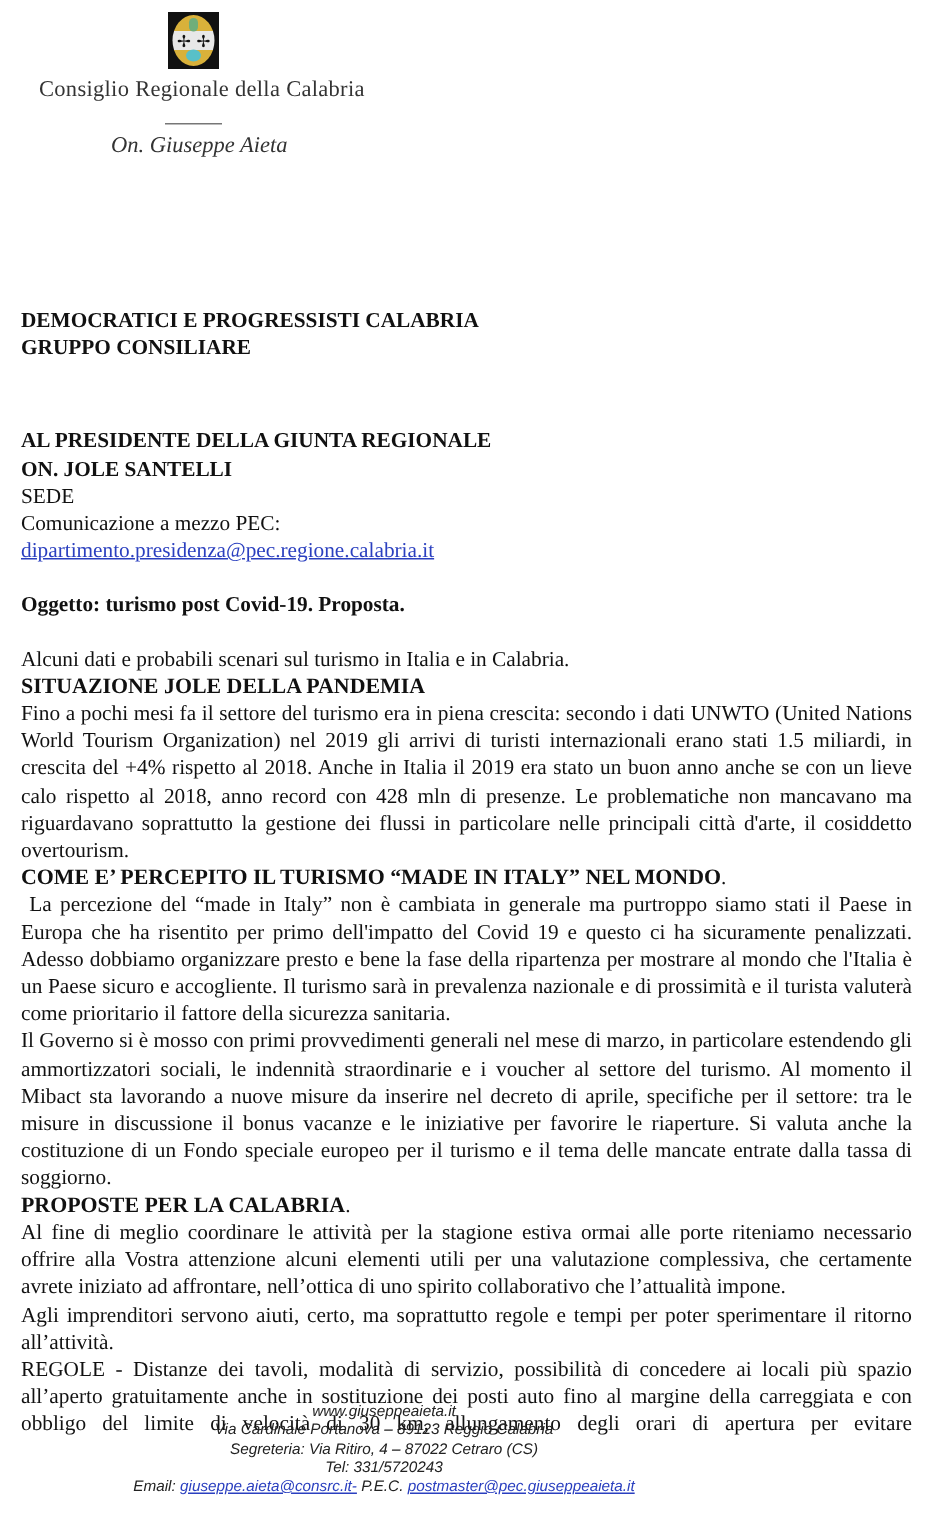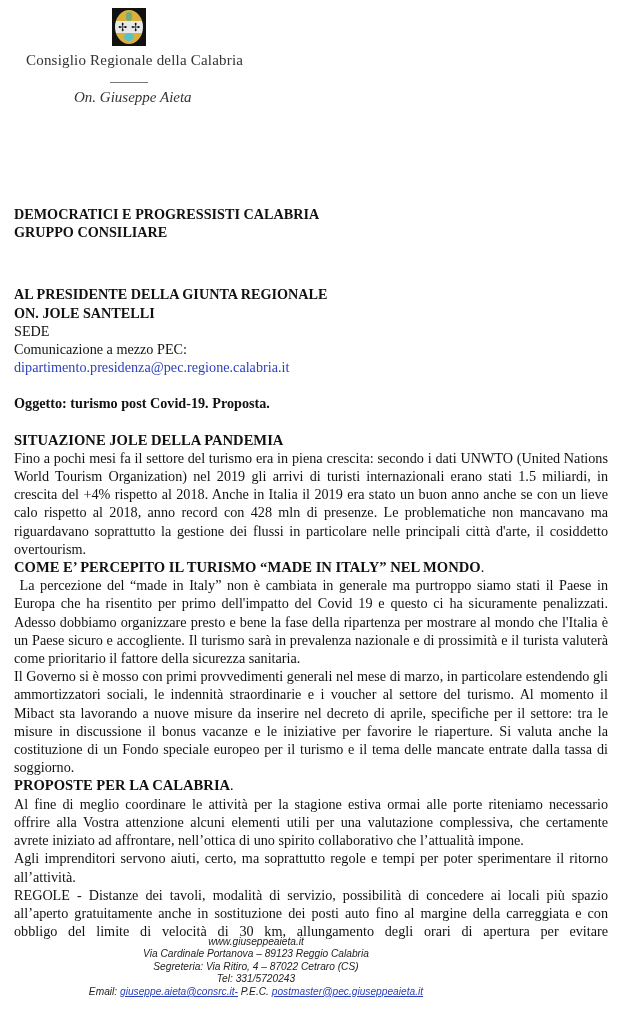--- a/index.html
+++ b/index.html
@@ -16,21 +16,21 @@
   .council { position: absolute; left: 26px; top: 52px; font-family: "Liberation Serif", serif; 
              font-size: 15px; color: #333; letter-spacing: 0.2px; white-space: nowrap; }
   .sep { position: absolute; left: 110px; top: 82px; width: 38px; height: 1px; background: #777; }
   .hon { position: absolute; left: 74px; top: 89px; font-style: italic; font-size: 15px; color: #333; white-space: nowrap; }
 
   .doc { position: absolute; left: 14px; top: 205px; width: 594px; font-size: 14.2px; line-height: 18.2px; }
   .bold { font-weight: bold; }
   .right { text-align: left; }
   .just { text-align: justify; }
   p { margin: 0; } .gap2 { height: 18px; }
-  .link { color: #2a3fbf; }
+  .link { color: #2a3fbf; text-decoration: underline; }
   .section { font-weight: bold; font-size: 14.6px; }
 
   .footer { position: absolute; left: 0; top: 936px; width: 512px; text-align: center;
             font-family: "Liberation Sans", sans-serif; font-style: italic; font-size: 10.2px; line-height: 12.4px; color: #222; }
   .footer .flink { color: #2a3fbf; text-decoration: underline; }
 </style>
 </head>
 <body>
 
 <div class="letterhead">
@@ -52,20 +52,21 @@
   <p class="bold">GRUPPO CONSILIARE</p>
   <div style="height:44px"></div>
   <p class="bold right">AL PRESIDENTE DELLA GIUNTA REGIONALE</p>
   <p class="bold right">ON. JOLE SANTELLI</p>
   <p class="right">SEDE</p>
   <p>Comunicazione a mezzo PEC:</p>
   <p><a class="link">dipartimento.presidenza@pec.regione.calabria.it</a></p>
   <div class="gap2"></div>
   <p class="bold">Oggetto: turismo post Covid-19. Proposta.</p>
   <div class="gap2"></div>
+  <p>Alcuni dati e probabili scenari sul turismo in Italia e in Calabria.</p>
 
   <p><span class="section">SITUAZIONE JOLE DELLA PANDEMIA</span><span></span></p>
   <p class="just">Fino a pochi mesi fa il settore del turismo era in piena crescita: secondo i dati UNWTO (United Nations World Tourism Organization) nel 2019 gli arrivi di turisti internazionali erano stati 1.5 miliardi, in crescita del +4% rispetto al 2018. Anche in Italia il 2019 era stato un buon anno anche se con un lieve calo rispetto al 2018, anno record con 428 mln di presenze. Le problematiche non mancavano ma riguardavano soprattutto la gestione dei flussi in particolare nelle principali città d'arte, il cosiddetto overtourism.</p>
 
   <p><span class="section">COME E’ PERCEPITO IL TURISMO “MADE IN ITALY” NEL MONDO</span><span>.</span></p>
   <p class="just" style="white-space:pre-wrap"> La percezione del “made in Italy” non è cambiata in generale ma purtroppo siamo stati il Paese in Europa che ha risentito per primo dell'impatto del Covid 19 e questo ci ha sicuramente penalizzati. Adesso dobbiamo organizzare presto e bene la fase della ripartenza per mostrare al mondo che l'Italia è un Paese sicuro e accogliente. Il turismo sarà in prevalenza nazionale e di prossimità e il turista valuterà come prioritario il fattore della sicurezza sanitaria.</p>
 
   <p class="just">Il Governo si è mosso con primi provvedimenti generali nel mese di marzo, in particolare estendendo gli ammortizzatori sociali, le indennità straordinarie e i voucher al settore del turismo. Al momento il Mibact sta lavorando a nuove misure da inserire nel decreto di aprile, specifiche per il settore: tra le misure in discussione il bonus vacanze e le iniziative per favorire le riaperture. Si valuta anche la costituzione di un Fondo speciale europeo per il turismo e il tema delle mancate entrate dalla tassa di soggiorno.</p>
 
   <p><span class="section">PROPOSTE PER LA CALABRIA</span><span>.</span></p>

